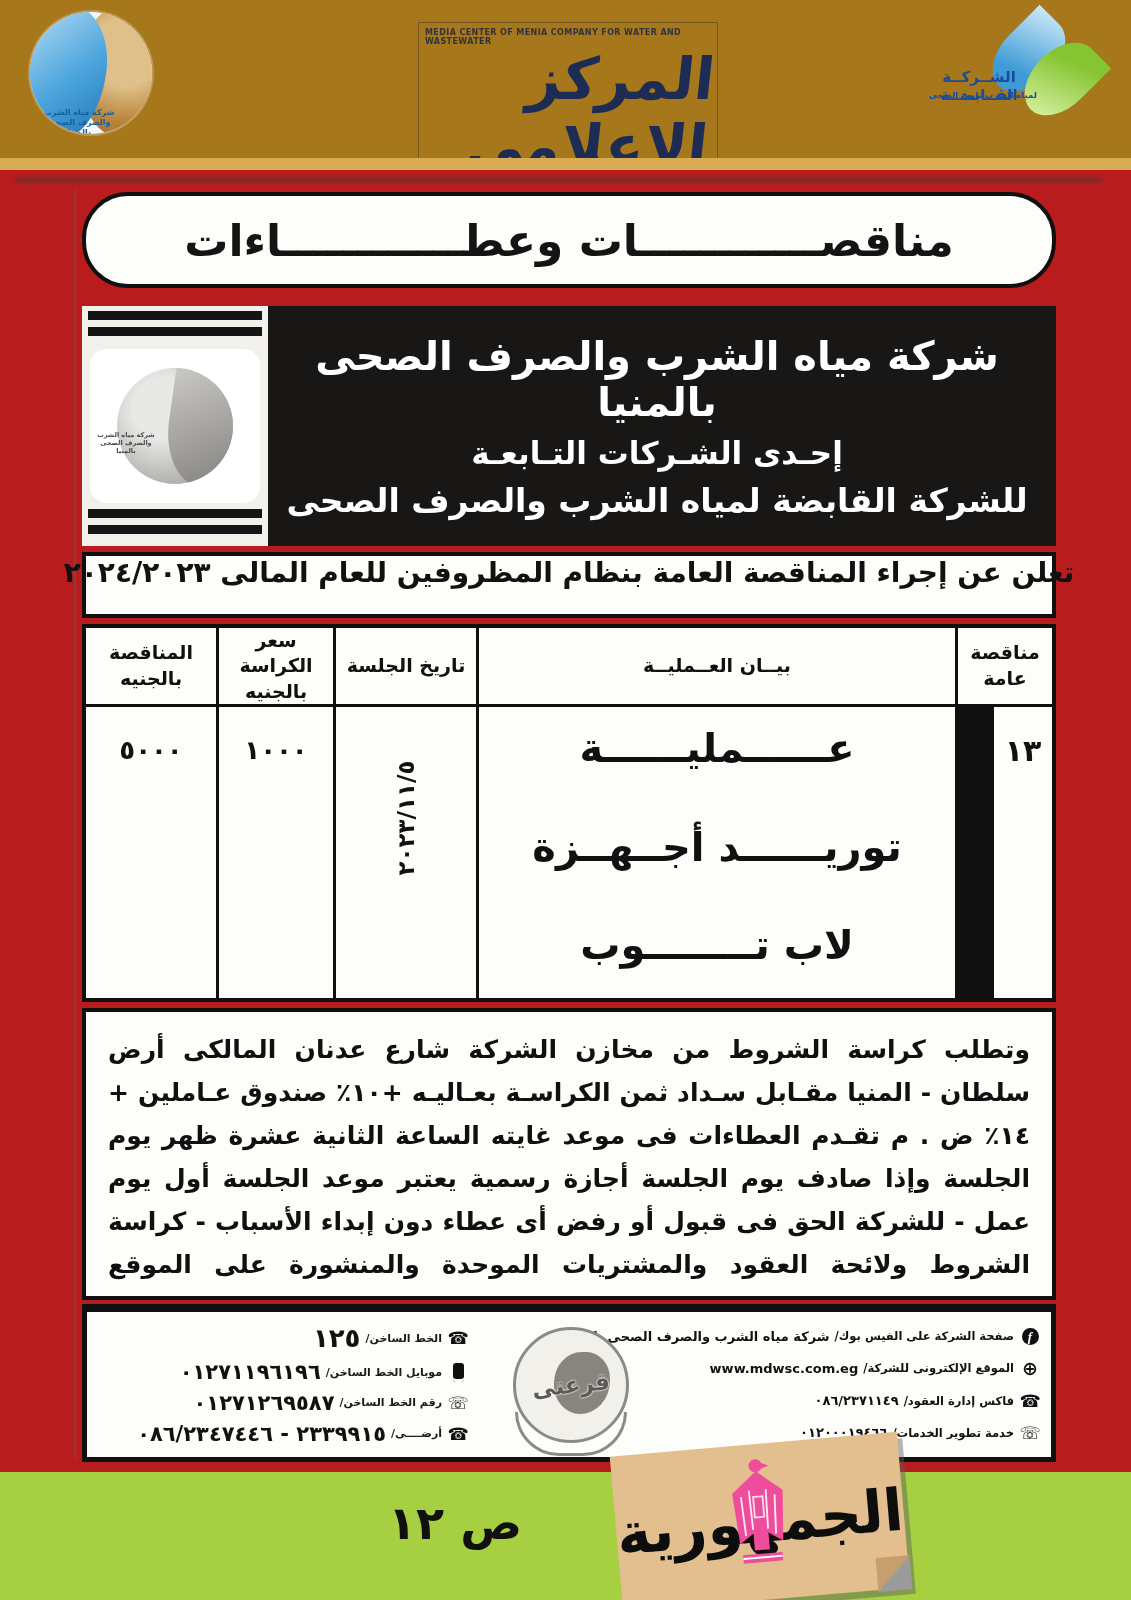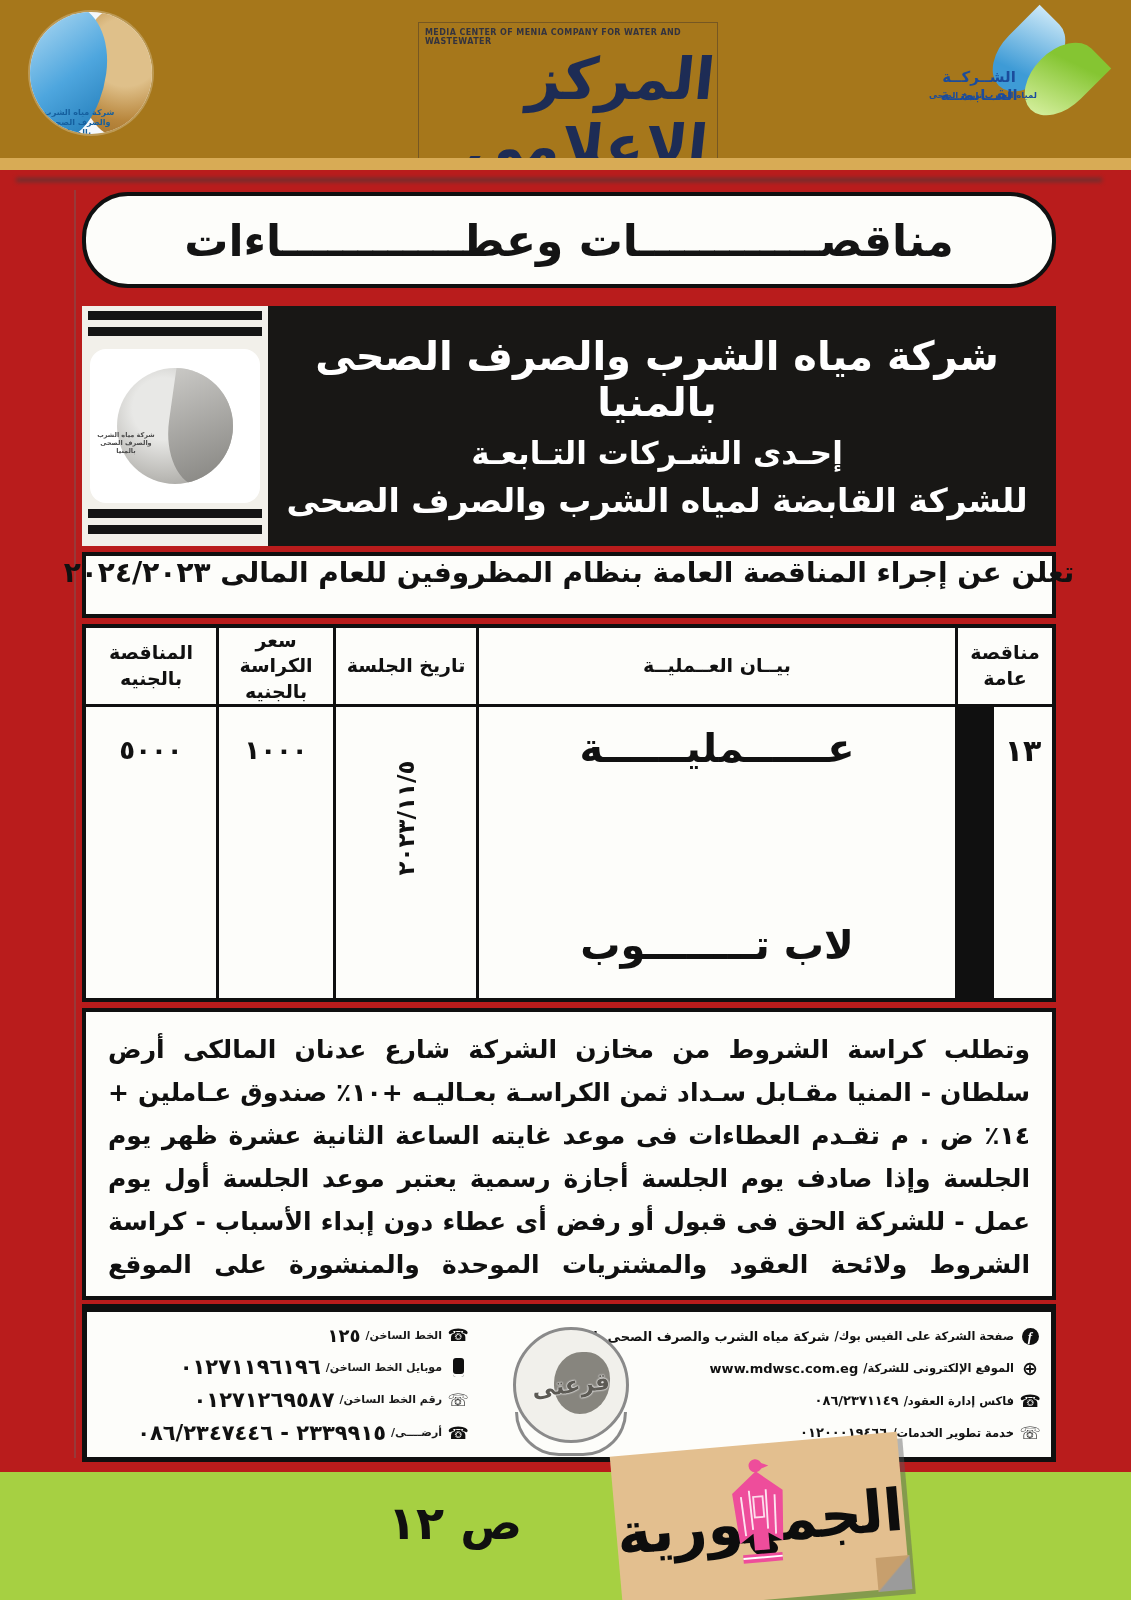--- a/index.html
+++ b/index.html
@@ -97,21 +97,21 @@
   .c-row { direction:rtl; display:flex; align-items:center; gap:5px; white-space:nowrap; }
   .c-icon { width:22px; min-width:22px; height:22px; display:flex; align-items:center; justify-content:center;
     font-size:17px; color:#101010; }
   .fb-badge { width:17px; height:17px; border-radius:50%; background:#101010; color:#fff;
     font:italic bold 13px/17px "Liberation Serif",serif; text-align:center; }
   .globe-glyph { font-size:19px; font-weight:bold; }
   .mobile-glyph { width:11px; height:19px; background:#101010; border-radius:3px;
     box-shadow:inset 0 -3px 0 #fdfdfa; }
   .left .c-label { font-size:11px; font-weight:bold; color:#1a1a1a; }
   .left .c-value { font-size:21px; font-weight:900; letter-spacing:1px; }
-  .left .c-row:first-child .c-value { font-size:18px;margin-left:8px; }
+  .left .c-row:first-child .c-value { font-size:26px;margin-left:8px; }
   .right .c-label { font-size:11.5px; font-weight:bold; }
   .right .c-value { font-size:13px; font-weight:900; }
   .stamp-wrap { flex:1; display:flex; align-items:center; justify-content:center; position:relative; }
   .stamp { width:116px; height:116px; border:3px solid #8a8a8a; border-radius:50%; background:#f1f0eb;
     position:relative; display:flex; align-items:center; justify-content:center; }
   .stamp-blob { position:absolute; right:16px; top:22px; width:56px; height:62px; background:#87857e;
     border-radius:52% 44% 56% 48%; }
   .stamp-text { position:relative; z-index:2; font-size:23px; font-weight:900; color:#5c5a54;
     direction:rtl; transform:rotate(-6deg); text-shadow:0 0 2px #fff,0 0 2px #fff; }
   .stamp-arc { position:absolute; bottom:-16px; left:50%; transform:translateX(-50%); width:112px;
@@ -193,20 +193,21 @@
   <div class="box tender-table">
     <div class="cell th">مناقصة عامة</div>
     <div class="cell th">بيــان العــمليــة</div>
     <div class="cell th">تاريخ الجلسة</div>
     <div class="cell th">سعر الكراسة بالجنيه</div>
     <div class="cell th">المناقصة بالجنيه</div>
 
     <div class="cell tender-cell">١٣</div>
     <div class="cell desc-cell">
       <div>عــــــمليــــــة</div>
+      <div>توريــــــد أجــهــزة</div>
       <div>لاب تــــــــوب</div>
     </div>
     <div class="cell date-cell">
       <span>٢٠٢٣/١١/٥</span>
     </div>
     <div class="cell num-cell">١٠٠٠</div>
     <div class="cell num-cell">٥٠٠٠</div>
   </div>
 
   <div class="box conditions-box">

